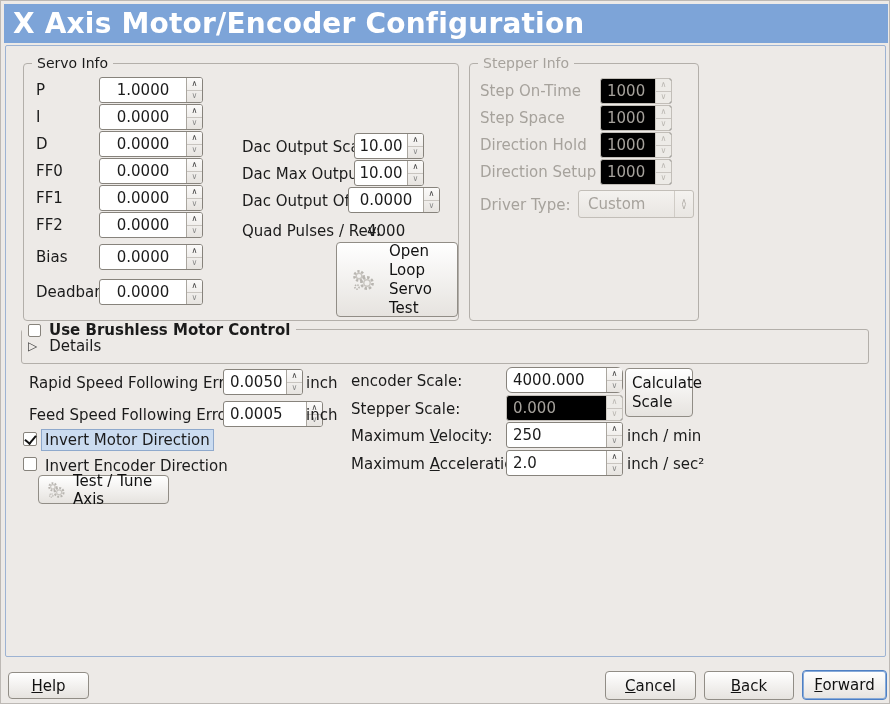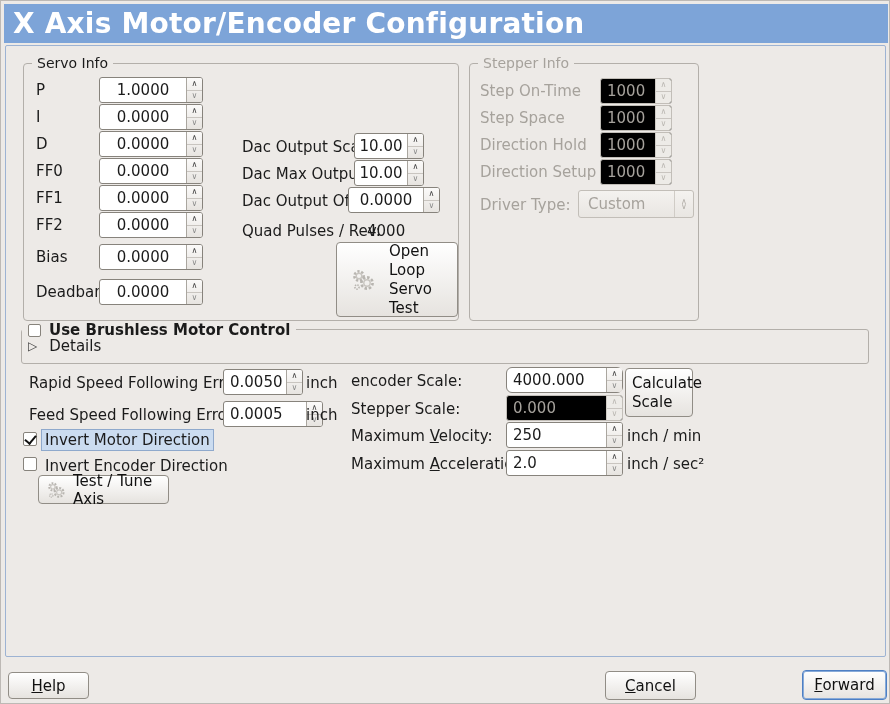--- a/index.html
+++ b/index.html
@@ -317,17 +317,20 @@
     </svg>
     <span>Test / Tune Axis</span>
   </div>
 
   <div class="btn" style="left:7px;top:671px;width:81px;height:27px;">
     <span><span class="u">H</span><span>elp</span></span>
   </div>
   <div class="btn" style="left:604px;top:670px;width:91px;height:29px;">
     <span><span class="u">C</span><span>ancel</span></span>
   </div>
+  <div class="btn" style="left:703px;top:670px;width:90px;height:29px;">
+    <span><span class="u">B</span><span>ack</span></span>
+  </div>
   <div class="btn focus" style="left:801px;top:669px;width:85px;height:30px;">
     <span><span class="u">F</span><span>orward</span></span>
   </div>
 
 </div>
 
 </body></html>

